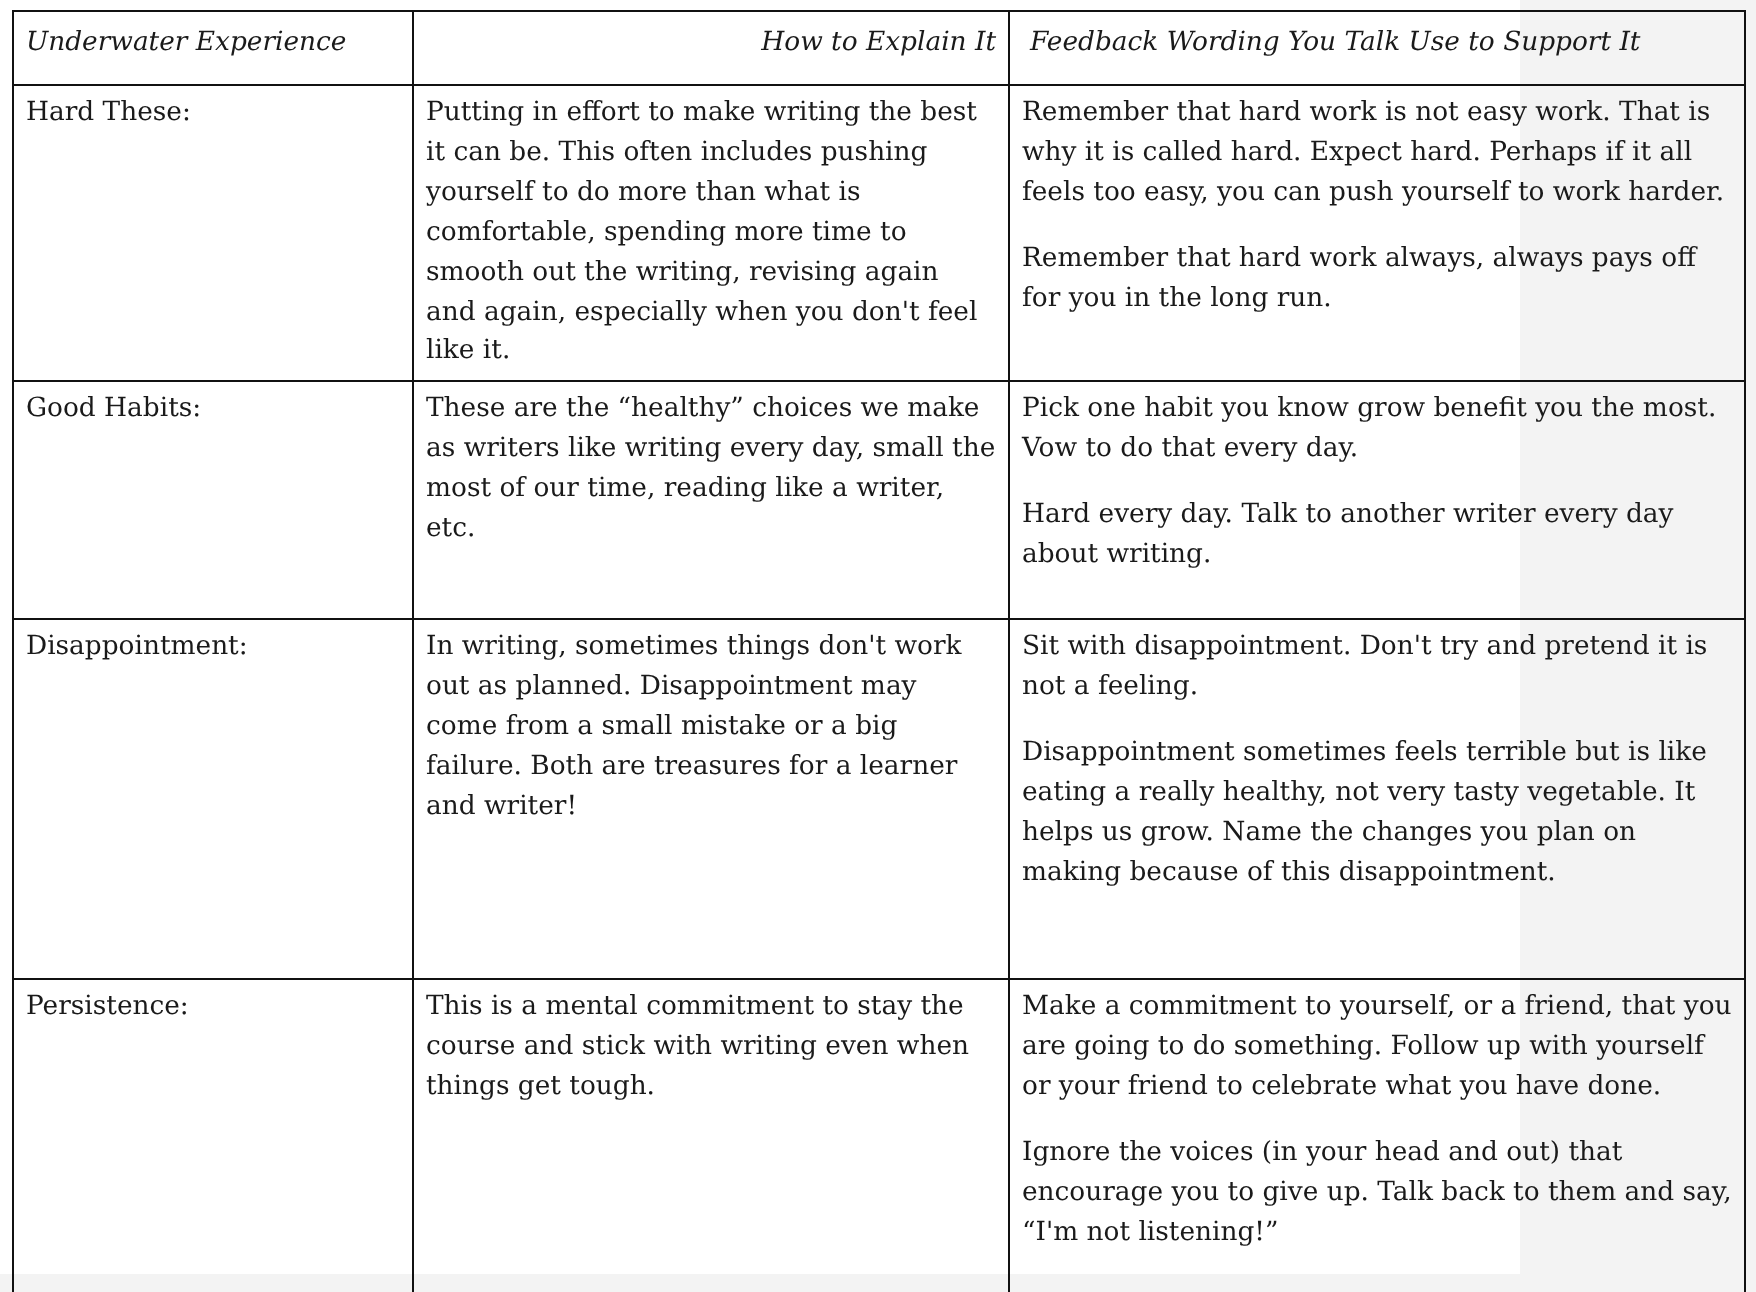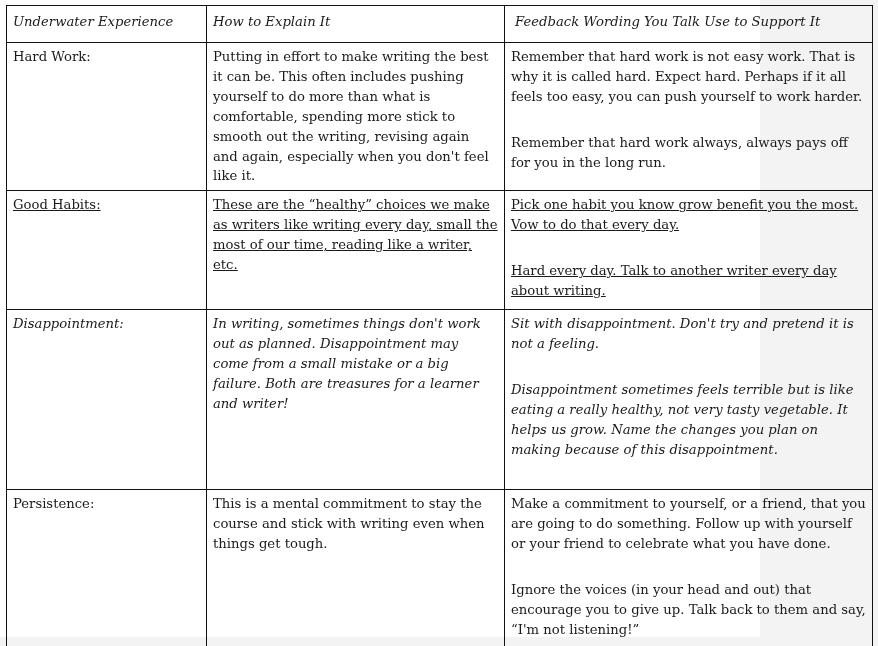--- a/index.html
+++ b/index.html
@@ -41,27 +41,27 @@
   }
   col.c1 { width: 200px; }
   col.c2 { width: 298px; }
   col.c3 { width: 368px; }
   tr.head th {
     height: 26px;
     font-style: italic;
     padding-top: 6px;
     padding-bottom: 4px;
   }
-  tr.head th.center { text-align: left; }
+  tr.head th.center { text-align: right; }
   tr.head th.c3h { padding-left: 10px; }
   td.label { font-weight: bold; }
-  .p + .p { margin-top: 26px; }
+  .p + .p { margin-top: 13px; }
   tr.r1 td { height: 130px; }
-  tr.r2 td { height: 110px; text-decoration: underline; }
-  tr.r3 td { height: 171px; font-style: italic; }
+  tr.r2 td { height: 110px; }
+  tr.r3 td { height: 171px; }
   tr.r4 td { height: 150px; }
   td.last { border-bottom: 1.5px solid #111; }
 </style>
 </head>
 <body>
 
 <div class="page">
   <table class="grid">
     <colgroup>
       <col class="c1">
@@ -69,22 +69,22 @@
         <col class="c3">
     </colgroup>
     <tbody>
         <tr class="head">
       <th>Underwater Experience</th>
       <th class="center">How to Explain It</th>
       <th class="c3h">Feedback Wording You Talk Use to Support It</th>
     </tr>
 
     <tr class="r1">
-      <td class="label">Hard Work:</td>
-      <td>Putting in effort to make writing the best it can be.  This often includes pushing yourself to do more than what is comfortable, spending more stick to smooth out the writing, revising again and again, especially when you don't feel like it.</td>
+      <td class="label">Hard These:</td>
+      <td>Putting in effort to make writing the best it can be.  This often includes pushing yourself to do more than what is comfortable, spending more time to smooth out the writing, revising again and again, especially when you don't feel like it.</td>
       <td>
         <div class="p">Remember that hard work is not easy work.  That is why it is called hard.  Expect hard.  Perhaps if it all feels too easy, you can push yourself to work harder.</div>
         <div class="p">Remember that hard work always, always pays off for you in the long run.</div>
       </td>
     </tr>
 
     <tr class="r2">
       <td class="label">Good Habits:</td>
       <td>These are the “healthy” choices we make as writers like writing every day, small the most of our time, reading like a writer, etc.</td>
       <td>

